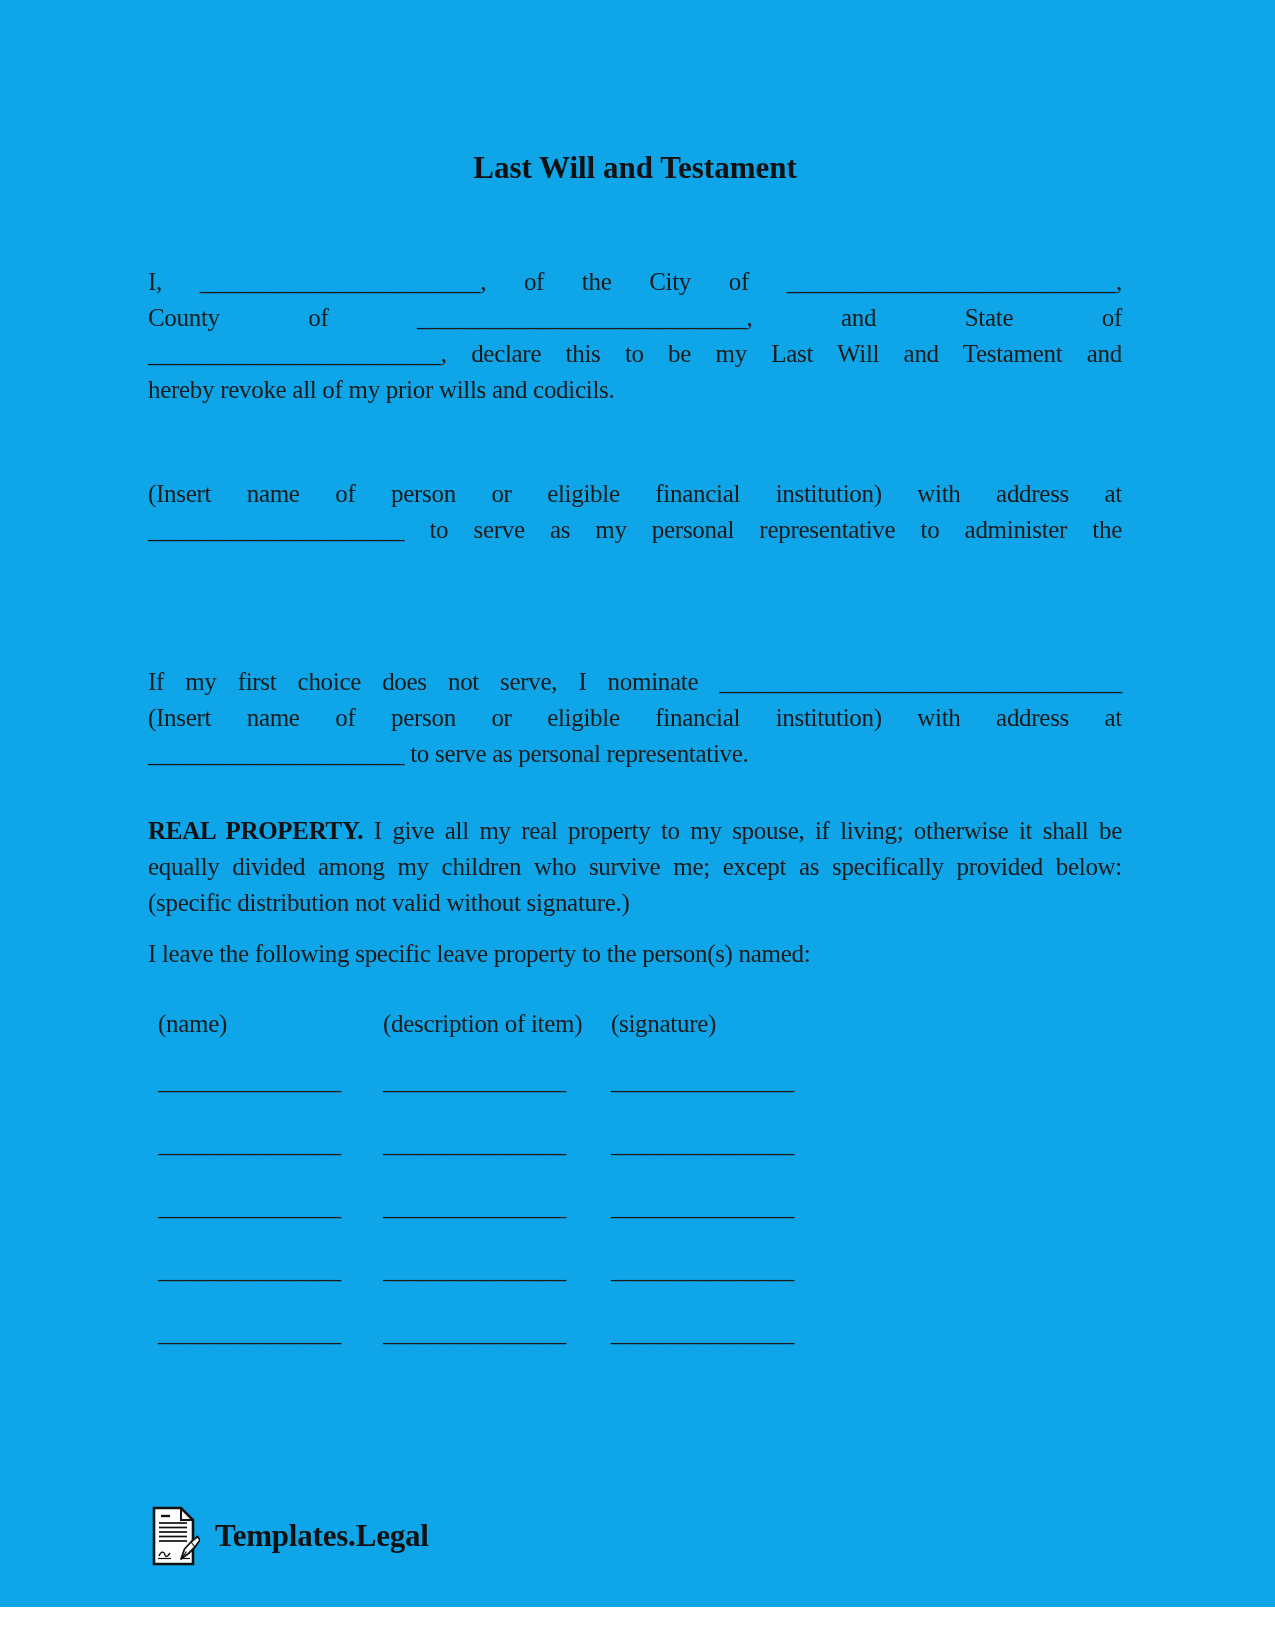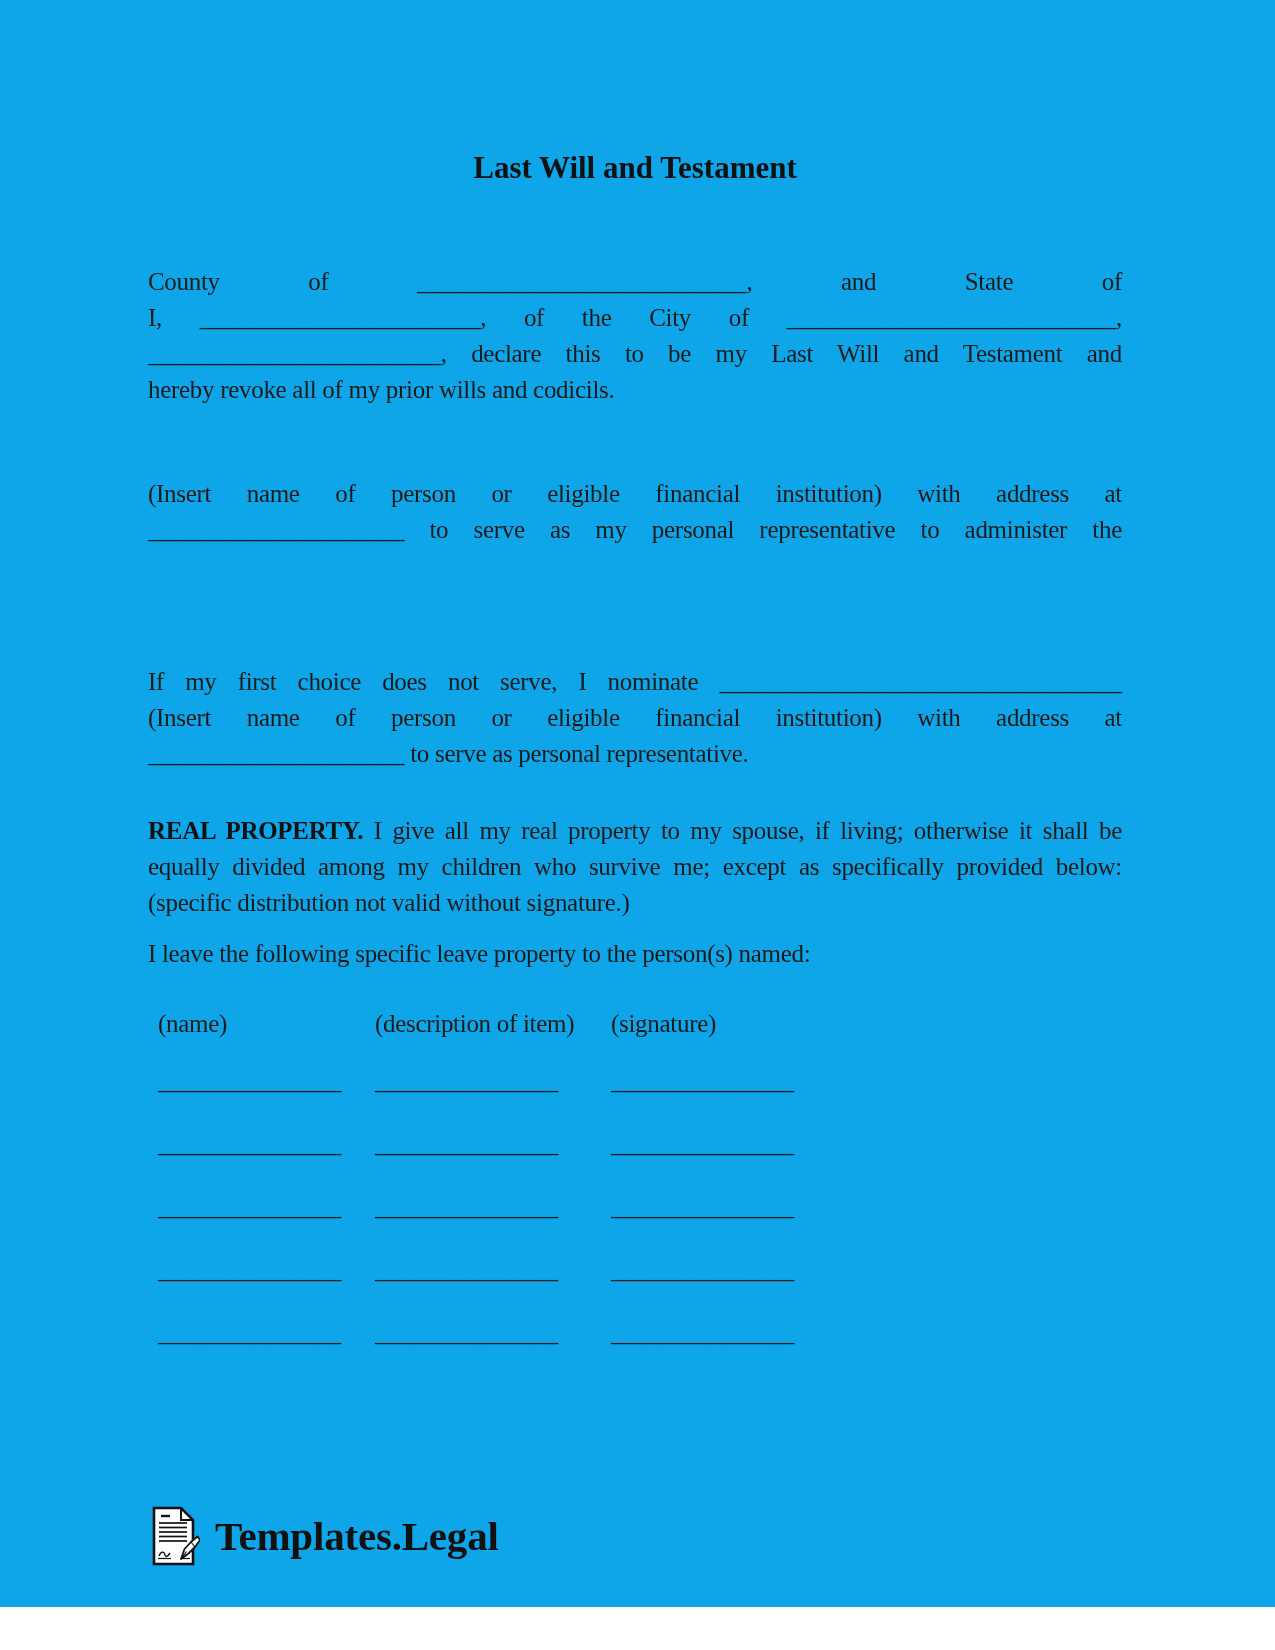--- a/index.html
+++ b/index.html
@@ -44,49 +44,49 @@
   .leave { top: 936px; }
   .thead { top: 1006px; height: 36px; }
   .trow  { height: 36px; }
   .trow-0 { top: 1063px; }
   .trow-1 { top: 1126px; }
   .trow-2 { top: 1189px; }
   .trow-3 { top: 1252px; }
   .trow-4 { top: 1315px; }
   .cell { position: absolute; top: 0; white-space: nowrap; }
   .c-name { left: 10px; }
-  .c-desc { left: 227px; }
+  .c-desc { left: 235px; }
   .c-sig  { left: 463px; }
   .ph    { top: 1427px; }
   .footer-logo {
     position: absolute;
     left: 150px;
     top: 1506px;
     display: flex;
     align-items: center;
     gap: 15px;
   }
   .brand-text {
-    font-size: 41px;
+    font-size: 31px;
     font-weight: bold;
     color: #111;
     letter-spacing: -0.2px;
   }
   .doc-icon { display: block; }
 </style>
 </head>
 <body>
 
 <div class="page">
 
   <div class="block doc-title">Last Will and Testament</div>
 
   <div class="block p1">
+    <div class="line j">I, _______________________, of the City of ___________________________,</div>
     <div class="line j">County of ___________________________, and State of</div>
-    <div class="line j">I, _______________________, of the City of ___________________________,</div>
     <div class="line j">________________________, declare this to be my Last Will and Testament and</div>
     <div class="line">hereby revoke all of my prior wills and codicils.</div>
   </div>
 
   <div class="block pr">
     <div class="line j">(Insert name of person or eligible financial institution) with address at</div>
     <div class="line j">_____________________ to serve as my personal representative to administer the</div>
   </div>
 
   <div class="block ifp">

